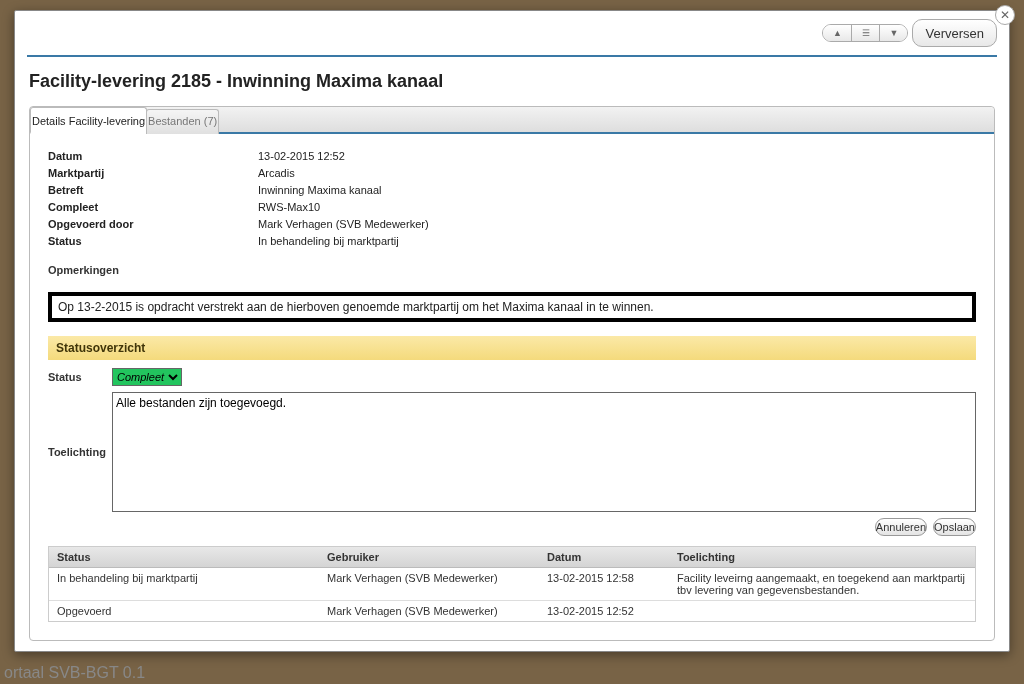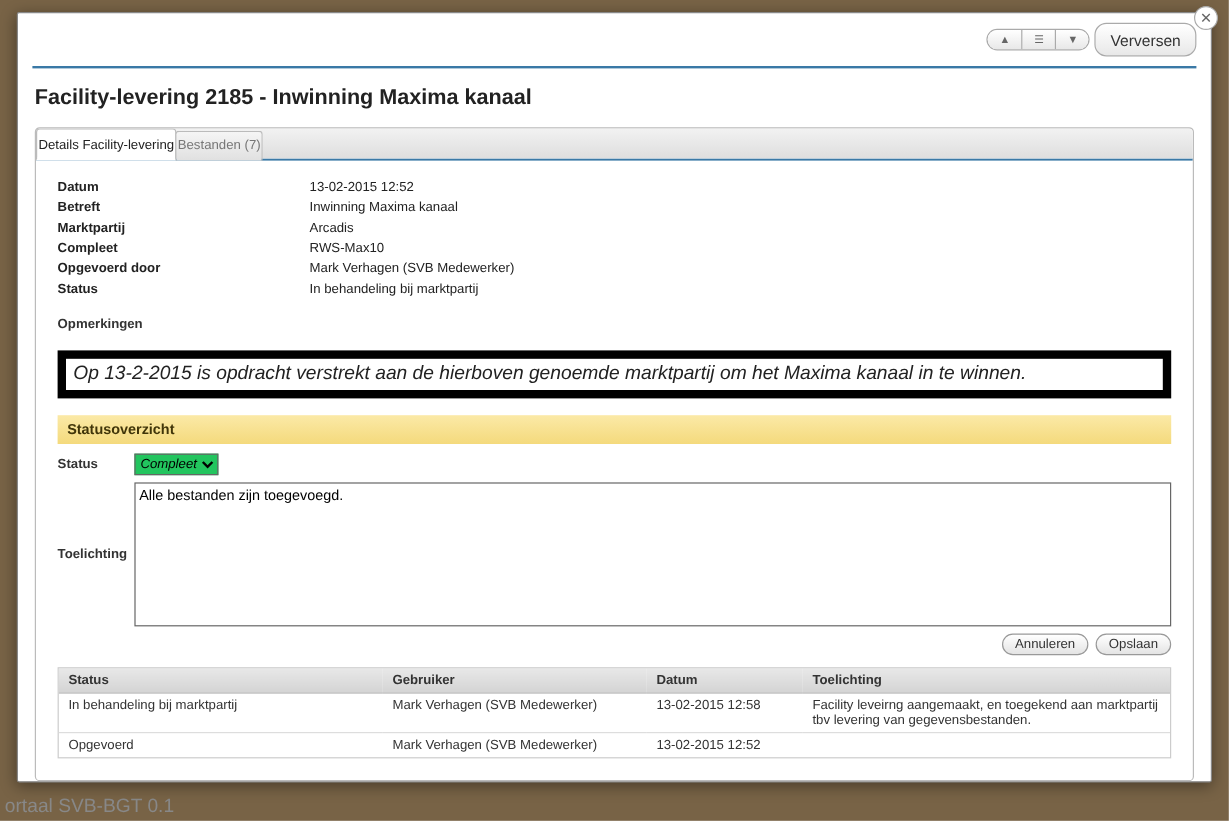--- a/index.html
+++ b/index.html
@@ -143,25 +143,24 @@
 }
 .kv-label { width: 210px; font-weight: bold; color: #222; }
 .kv-value { flex: 1; color: #222; }
 .section-label {
   font-weight: bold;
   font-size: 11px;
   margin-top: 14px;
   margin-bottom: 16px;
 }
 .bordered-box {
-  border: 7px solid #000000;
+  border: 4px solid #000000;
   padding: 4px 6px;
-  font-size: 16px;
+  font-size: 12px;
   color: #222;
-  font-style: italic;
 }
 .status-bar {
   background: linear-gradient(#fbe9a7,#f4da7c);
   padding: 5px 8px;
   font-weight: bold;
   font-size: 12px;
   color: #403509;
   margin-top: 14px;
 }
 .status-form {
@@ -195,21 +194,21 @@
 .btn-row {
   display: flex;
   justify-content: flex-end;
   gap: 6px;
   margin-top: 6px;
 }
 .pill-btn2 {
   border: 1px solid #999;
   border-radius: 10px;
   height: 18px;
-  padding: 0 10px;
+  padding: 0 0;
   font-size: 11px;
   display: flex;
   align-items: center;
   background: linear-gradient(#fff,#e4e4e4);
   cursor: pointer;
   color: #333;
 }
 .history {
   margin-top: 10px;
   border: 1px solid #ccc;
@@ -259,26 +258,26 @@
       <div class="tab active">Details Facility-levering</div>
       <div class="tab">Bestanden (7)</div>
     </div>
     <div class="tab-body">
 
       <div class="kv-row">
         <div class="kv-label">Datum</div>
         <div class="kv-value">13-02-2015 12:52</div>
       </div>
       <div class="kv-row">
+        <div class="kv-label">Marktpartij</div>
+        <div class="kv-value">Arcadis</div>
+      </div>
+      <div class="kv-row">
         <div class="kv-label">Betreft</div>
         <div class="kv-value">Inwinning Maxima kanaal</div>
-      </div>
-      <div class="kv-row">
-        <div class="kv-label">Marktpartij</div>
-        <div class="kv-value">Arcadis</div>
       </div>
       <div class="kv-row">
         <div class="kv-label">Compleet</div>
         <div class="kv-value">RWS-Max10</div>
       </div>
       <div class="kv-row">
         <div class="kv-label">Opgevoerd door</div>
         <div class="kv-value">Mark Verhagen (SVB Medewerker)</div>
       </div>
       <div class="kv-row">

